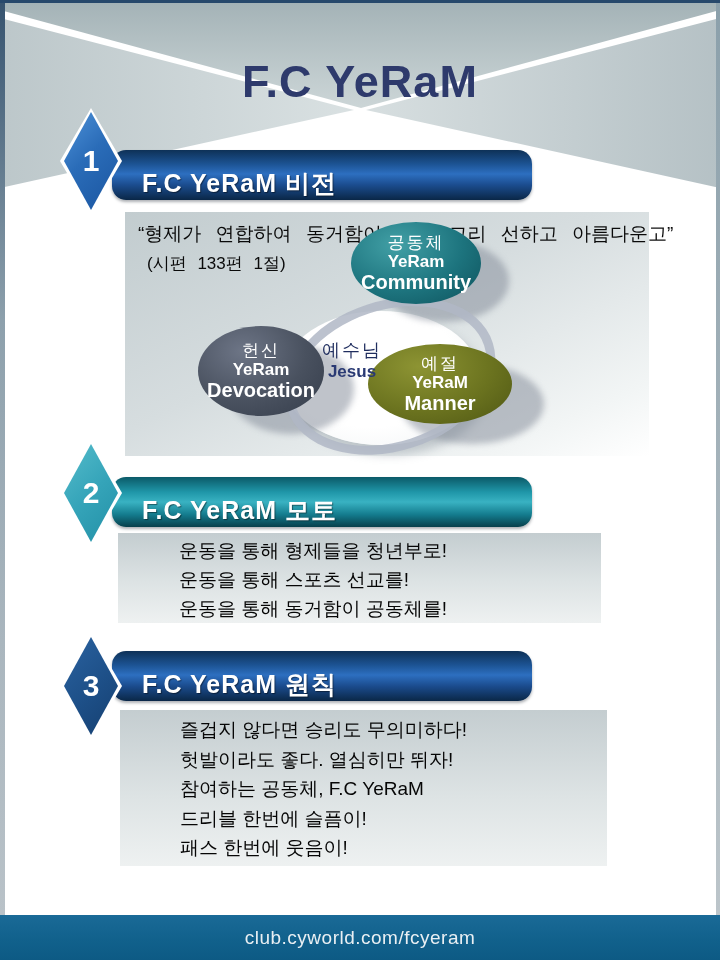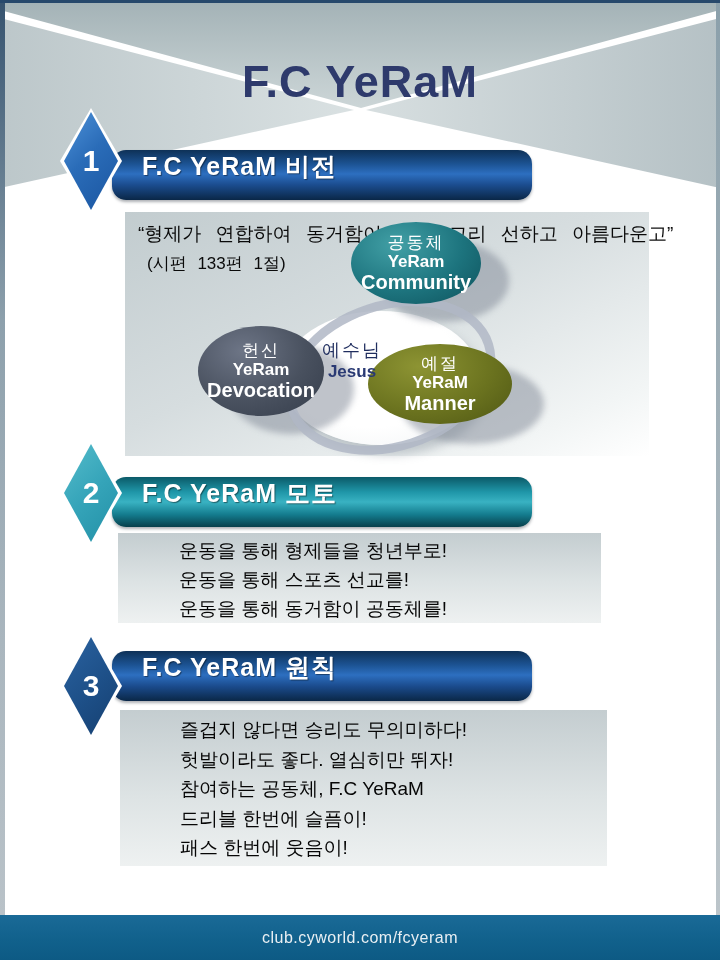--- a/index.html
+++ b/index.html
@@ -34,21 +34,21 @@
   .diamond-inner{position:absolute;left:4px;top:4px;width:54px;height:98px;
     clip-path:polygon(50% 0,100% 50%,50% 100%,0 50%);
     display:flex;align-items:center;justify-content:center;
     color:#fff;font-size:30px;font-weight:700;}
   .d1 .diamond-inner{background:linear-gradient(135deg,#4e92d8 0%,#2a6cb8 45%,#1a55a0 100%);}
   .d2 .diamond-inner{background:linear-gradient(135deg,#55bccb 0%,#35a4b9 50%,#2290a6 100%);}
   .d3 .diamond-inner{background:linear-gradient(135deg,#2a62a0 0%,#1d4f87 55%,#153f70 100%);}
 
   
   .header-bar{position:absolute;left:112px;width:420px;height:50px;border-radius:14px;
-    display:flex;align-items:flex-start;box-shadow:0 2px 3px rgba(20,30,40,0.35);z-index:5;}
+    display:flex;align-items:flex-end;box-shadow:0 2px 3px rgba(20,30,40,0.35);z-index:5;}
   .header-bar .label{padding-left:30px;color:#ffffff;font-size:25px;font-weight:700;letter-spacing:1px;
     text-shadow:1px 1px 1px rgba(0,0,0,0.45);white-space:nowrap;}
   .bar-navy{background:linear-gradient(to bottom,#0e3157 0%,#1c5393 28%,#2d6fc0 48%,#1b4c8e 70%,#0a2747 100%);}
   .bar-teal{background:linear-gradient(to bottom,#0b5a68 0%,#1f96a8 30%,#39b2c2 50%,#147c8e 75%,#073f4b 100%);}
 
   
   .panel{position:absolute;}
   .panel-grad{background:linear-gradient(155deg,#c2cccf 0%,#d6dddf 45%,#f2f5f5 85%,#ffffff 100%);}
   .panel-grad2{background:linear-gradient(to bottom,#c4cdd0 0%,#dde3e4 55%,#eef1f1 100%);}
   .body-line{position:absolute;left:0;width:100%;color:#060606;font-size:19px;white-space:nowrap;margin-left:27px;}
@@ -79,21 +79,21 @@
   .sh-devocation{left:103px;top:132px;width:126px;height:90px;}
   .sh-manner{left:275px;top:152px;width:144px;height:80px;}
   .jesus{position:absolute;left:182px;top:128px;width:90px;text-align:center;z-index:5;line-height:1.2;}
   .jesus .k{font-size:18px;color:#1f2d5e;letter-spacing:2px;}
   .jesus .e{font-size:17px;font-weight:700;color:#2a3a74;}
 
   
   .footer{position:absolute;left:0;top:915px;width:720px;height:45px;
     background:linear-gradient(to bottom,#1a6a97 0%,#11618c 55%,#0d5a84 100%);
     display:flex;align-items:center;justify-content:center;}
-  .footer .url{color:#e9eff3;font-size:16px;letter-spacing:0.5px;}
+  .footer .url{color:#e9eff3;font-size:19px;letter-spacing:0.5px;}
 </style>
 </head>
 <body>
 
 <div class="page">
 
   <div class="bg-top"></div>
   <div class="bg-left"></div>
   <div class="bg-right"></div>
   <div class="border-left"></div>

